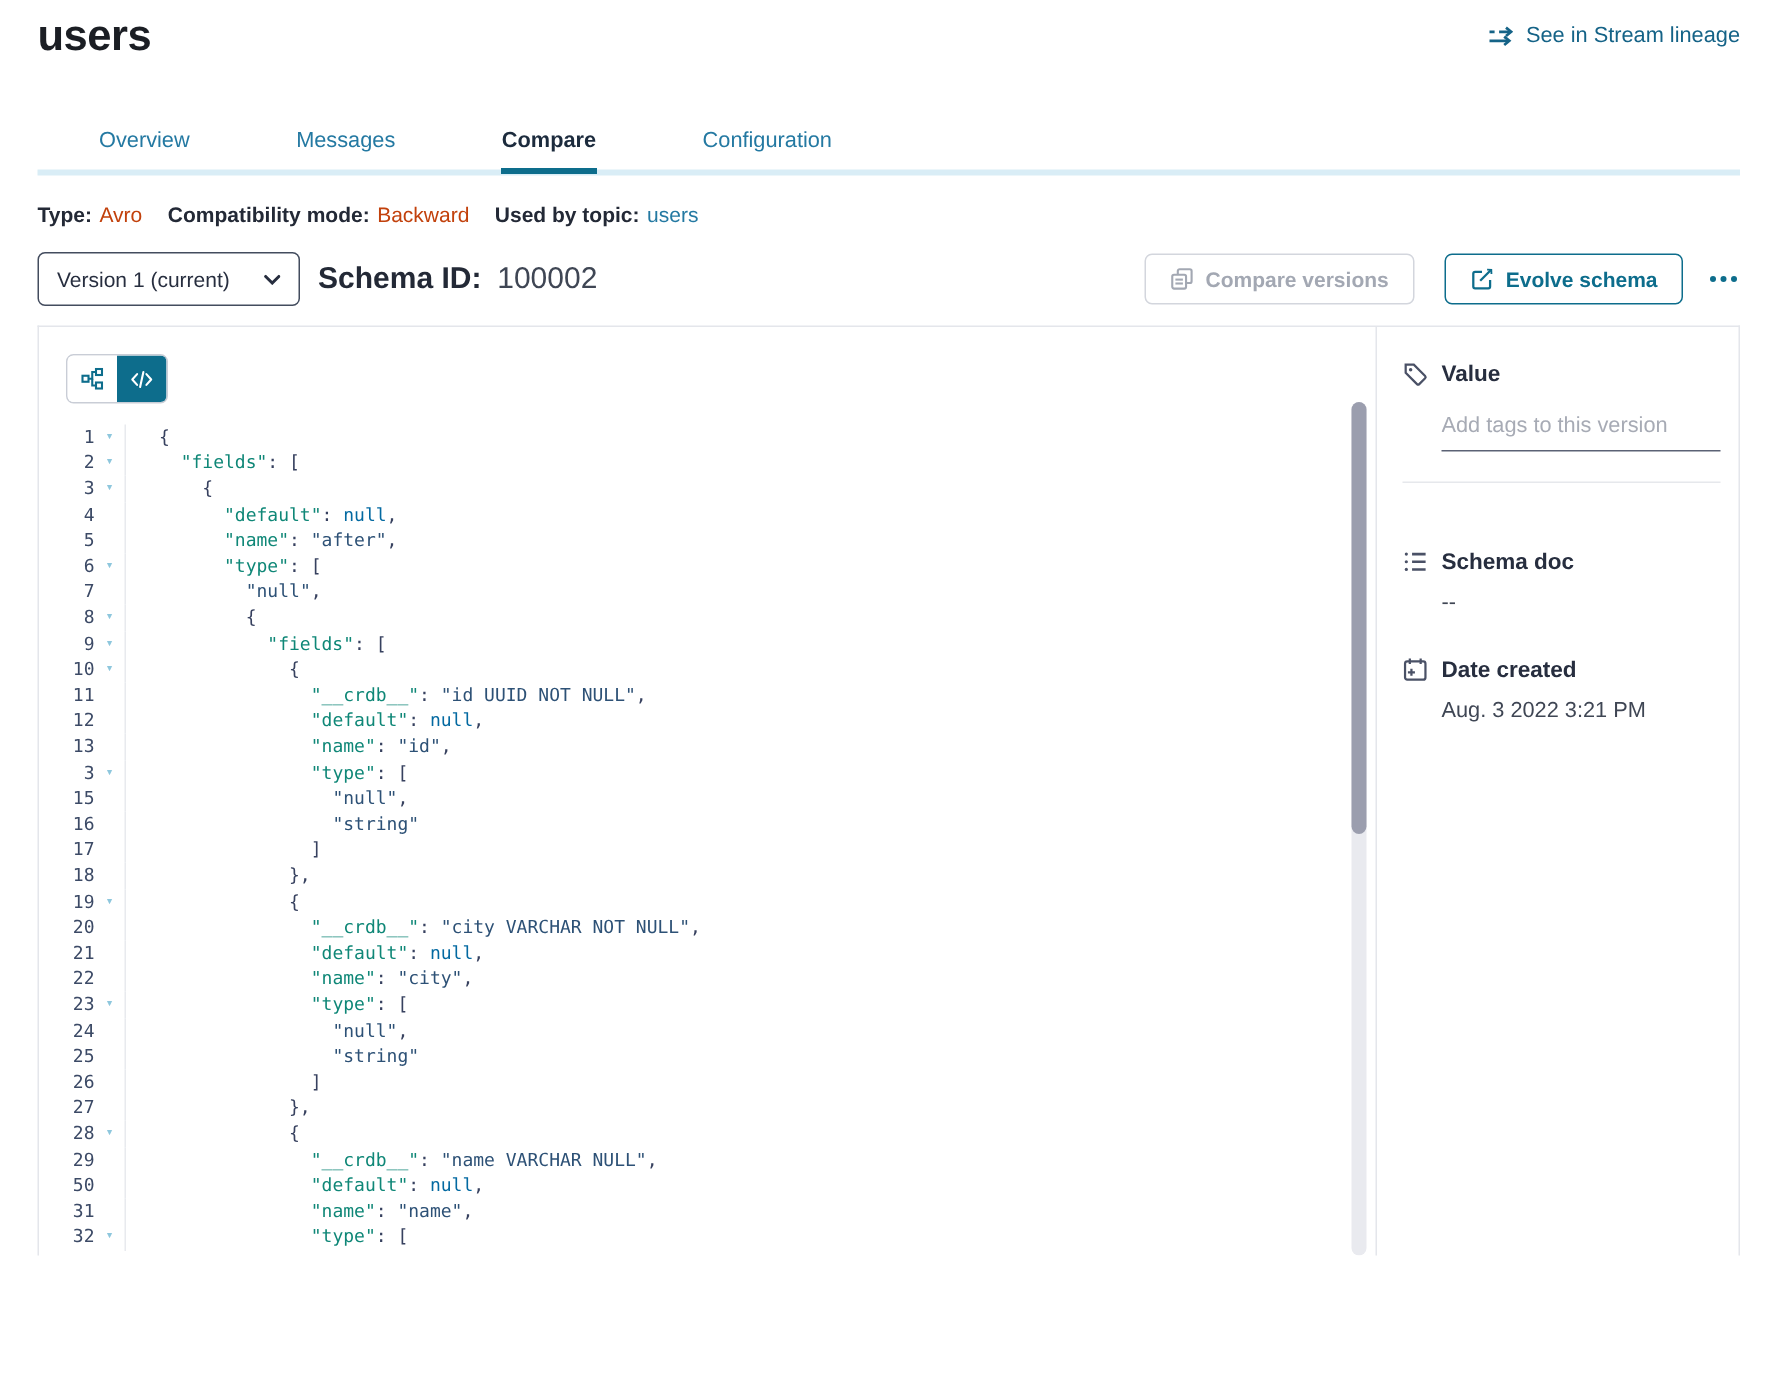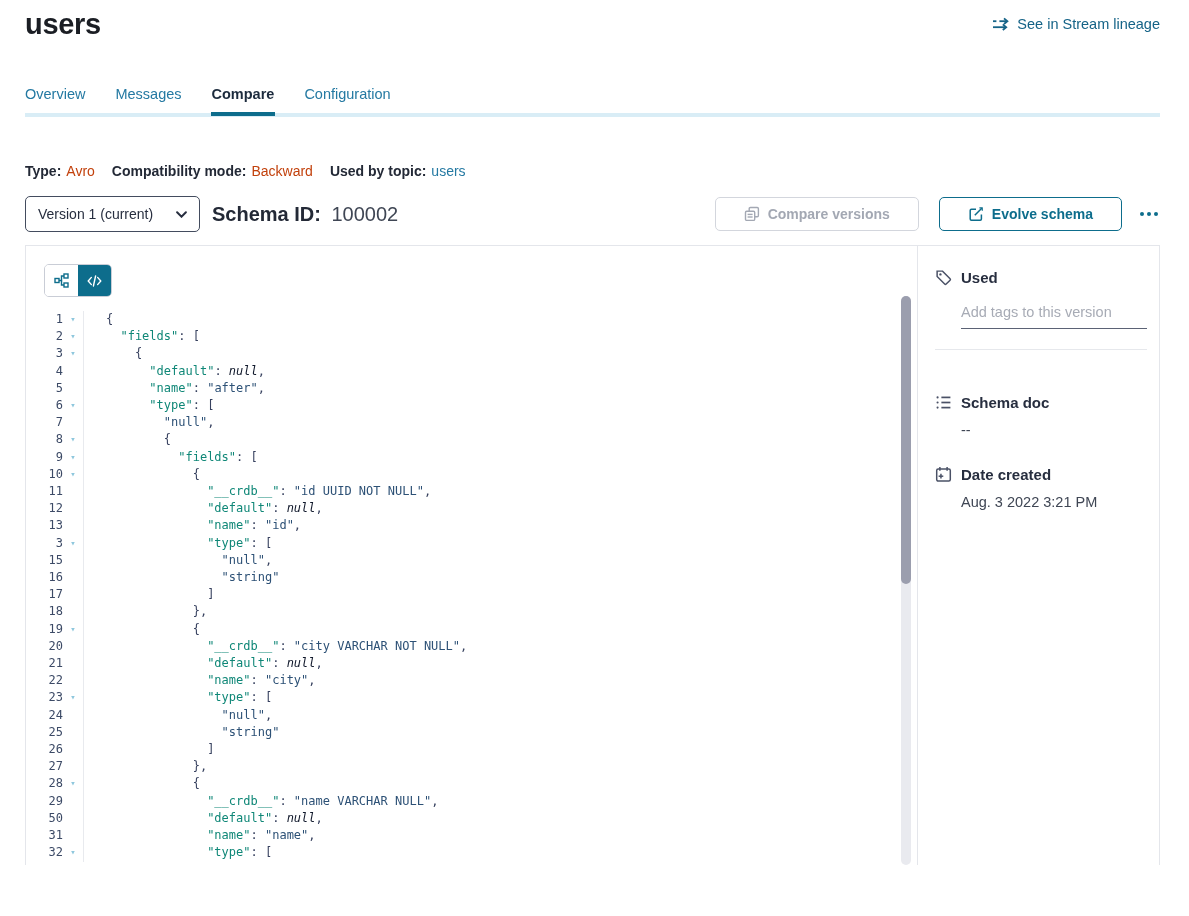--- a/index.html
+++ b/index.html
@@ -13,49 +13,49 @@
   
   .page-header { display:flex; justify-content:space-between; align-items:flex-start; padding-top:8px; }
   .page-title { margin:0; font-size:29px; font-weight:700; letter-spacing:-0.3px; color:#1b1e24; }
   .lineage-link { display:flex; align-items:center; gap:7px; margin-top:8px;
     color:#156387; font-size:14.5px; font-weight:400; cursor:pointer; text-decoration:none; }
 
   
   .tabs { position:relative; margin-top:44px; padding-bottom:14px; }
   .tabs-baseline { position:absolute; left:0; right:0; bottom:0; height:4px; background:#d9edf6; }
   .tab { position:relative; display:inline-block; margin-right:30px; font-size:14.5px;
-    color:#2479a2; cursor:pointer; text-decoration:none; }
+    color:#2479a2; cursor:pointer; text-decoration:none;margin-left:41px; }
   .tab.active { color:#1c2b3d; font-weight:700; }
   .tab.active::after { content:""; position:absolute; left:-1px; right:-1px; bottom:-14px;
     height:4px; background:#0d6d8c; z-index:1; }
 
   
   .toggle-row { margin-top:37px; display:flex; align-items:center; }
   .btn-value { background:#0d6d8c; color:#ffffff; border:none; border-radius:5px;
     font-size:13.5px; padding:8px 14px; font-family:inherit; cursor:pointer; }
   .link-key { margin-left:24px; color:#2479a2; font-size:13.5px; cursor:pointer; text-decoration:none; }
 
   
-  .meta-row { margin-top:46px; font-size:14px; display:flex; align-items:baseline; }
+  .meta-row { margin-top:18px; font-size:14px; display:flex; align-items:baseline; }
   .meta-row b { color:#232936; font-weight:700; }
   .meta-row .val { margin-left:5px; color:#c2410c; }
   .meta-row .gap { width:17px; }
   .meta-row a { margin-left:5px; color:#2479a2; text-decoration:none; cursor:pointer; }
 
   
   .version-row { margin-top:17px; display:flex; align-items:center; }
   .version-select { width:175px; height:36px; border:1px solid #434c5e; border-radius:5px;
     display:flex; align-items:center; padding:0 12px; font-size:14px; color:#272e3f; cursor:pointer; }
   .version-select .sel-label { flex:1; }
   .schema-id { margin-left:12px; font-size:20px; }
   .schema-id b { color:#232936; font-weight:700; }
   .schema-id span { margin-left:5px; color:#3f4654; }
   .version-actions { margin-left:auto; display:flex; align-items:center; }
   .btn { height:34px; border-radius:5px; background:#fff; display:inline-flex; align-items:center;
-    gap:8px; padding:0 28px; font-size:14px; font-weight:700; font-family:inherit; cursor:pointer; }
+    gap:8px; padding:0 16px; font-size:14px; font-weight:700; font-family:inherit; cursor:pointer; }
   .btn-compare { border:1px solid #d3d6dd; color:#a3a8b3; }
   .btn-evolve  { border:1px solid #0d6d8c; color:#0d6d8c; margin-left:20px; }
   .more-menu { margin-left:16px; display:flex; gap:3px; cursor:pointer; padding:4px 2px; }
   .more-menu .dot { width:4px; height:4px; border-radius:50%; background:#0d6d8c; }
 
   
   .panel { margin-top:13px; border:1px solid #e4e6eb; border-bottom:none; display:flex;
     height:620px; }
   .editor { flex:1; position:relative; border-right:1px solid #e4e6eb; padding:18px 0 0 18px; overflow:hidden; }
 
@@ -66,21 +66,21 @@
 
   .code { margin-top:14px; margin-left:-10px; font-family:"DejaVu Sans Mono", monospace;
     font-size:12px; line-height:17.2px; }
   .code-line { display:flex; white-space:pre; }
   .gut { flex:0 0 50px; display:flex; border-right:1px solid #e8eaee; }
   .ln { flex:1; text-align:right; color:#3c4a66; }
   .arrow { width:20px; text-align:center; color:#8ec7dd; font-size:9px; line-height:17.2px; cursor:pointer; }
   .ct { padding-left:22px; }
   .tk-k { color:#0f8777; }
   .tk-s { color:#2d5176; }
-  .tk-u { color:#0f172a;font-style:italic; }
+  .tk-u { color:#0369a1; }
   .tk-p { color:#37415f; }
 
   .scrollbar { position:absolute; top:50px; bottom:0; right:6px; width:10px;
     background:#e9eaef; border-radius:6px; }
   .scroll-thumb { position:absolute; top:0; left:0; width:10px; height:288px;
     background:#9b9eae; border-radius:6px; cursor:pointer; }
 
   
   .sidebar { width:241px; padding:23px 12px 0 17px; }
   .side-head { display:flex; align-items:center; gap:9px; }
@@ -244,21 +244,21 @@
 
     <aside class="sidebar">
 
       <div class="side-head">
         <span class="side-icon">
           <svg viewBox="0 0 16 16" width="17" height="17" fill="none" stroke="#4a5166" stroke-width="1.4">
             <path d="M2 2 h5.1 L14.2 9.1 a1 1 0 0 1 0 1.4 L10.5 14.2 a1 1 0 0 1 -1.4 0 L2 7.1 Z"></path>
             <circle cx="5.1" cy="5.1" r="1.1" fill="#4a5166" stroke="none"></circle>
           </svg>
         </span>
-        <span class="title">Used</span>
+        <span class="title">Value</span>
       </div>
       <input class="tags-input" placeholder="Add tags to this version" style="">
       <div class="side-divider"></div>
 
       <div class="section">
         <div class="side-head">
           <span class="side-icon">
             <svg viewBox="0 0 16 16" width="17" height="17" fill="none" stroke="#4a5166" stroke-width="1.6">
               <circle cx="2.4" cy="3.2" r="1" fill="#4a5166" stroke="none"></circle>
               <circle cx="2.4" cy="8" r="1" fill="#4a5166" stroke="none"></circle>

